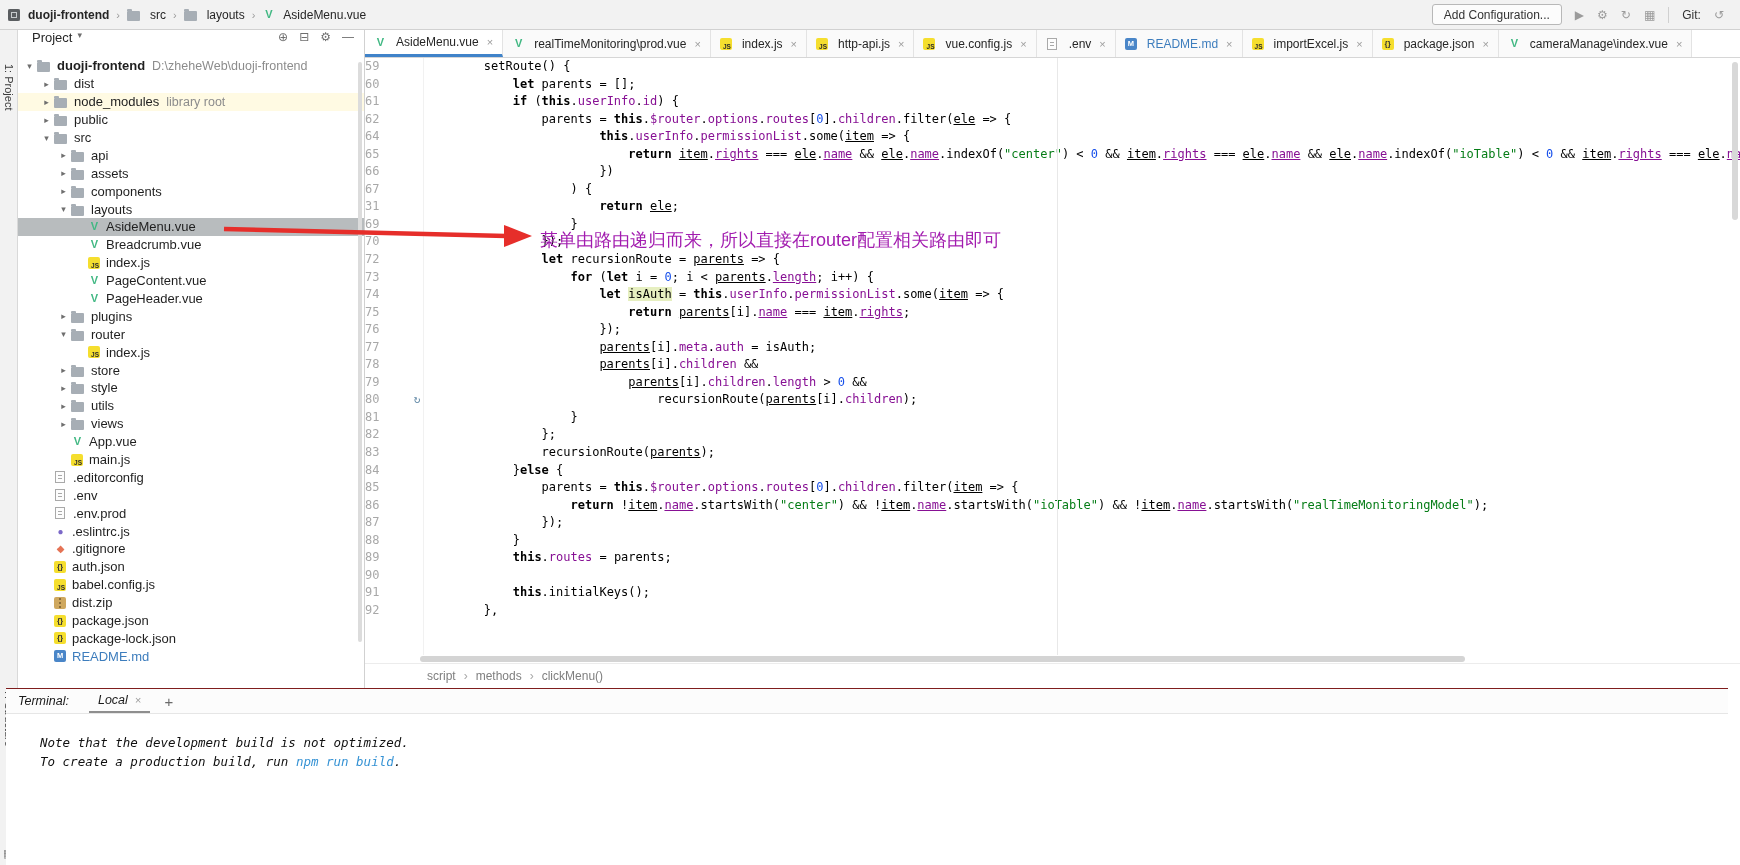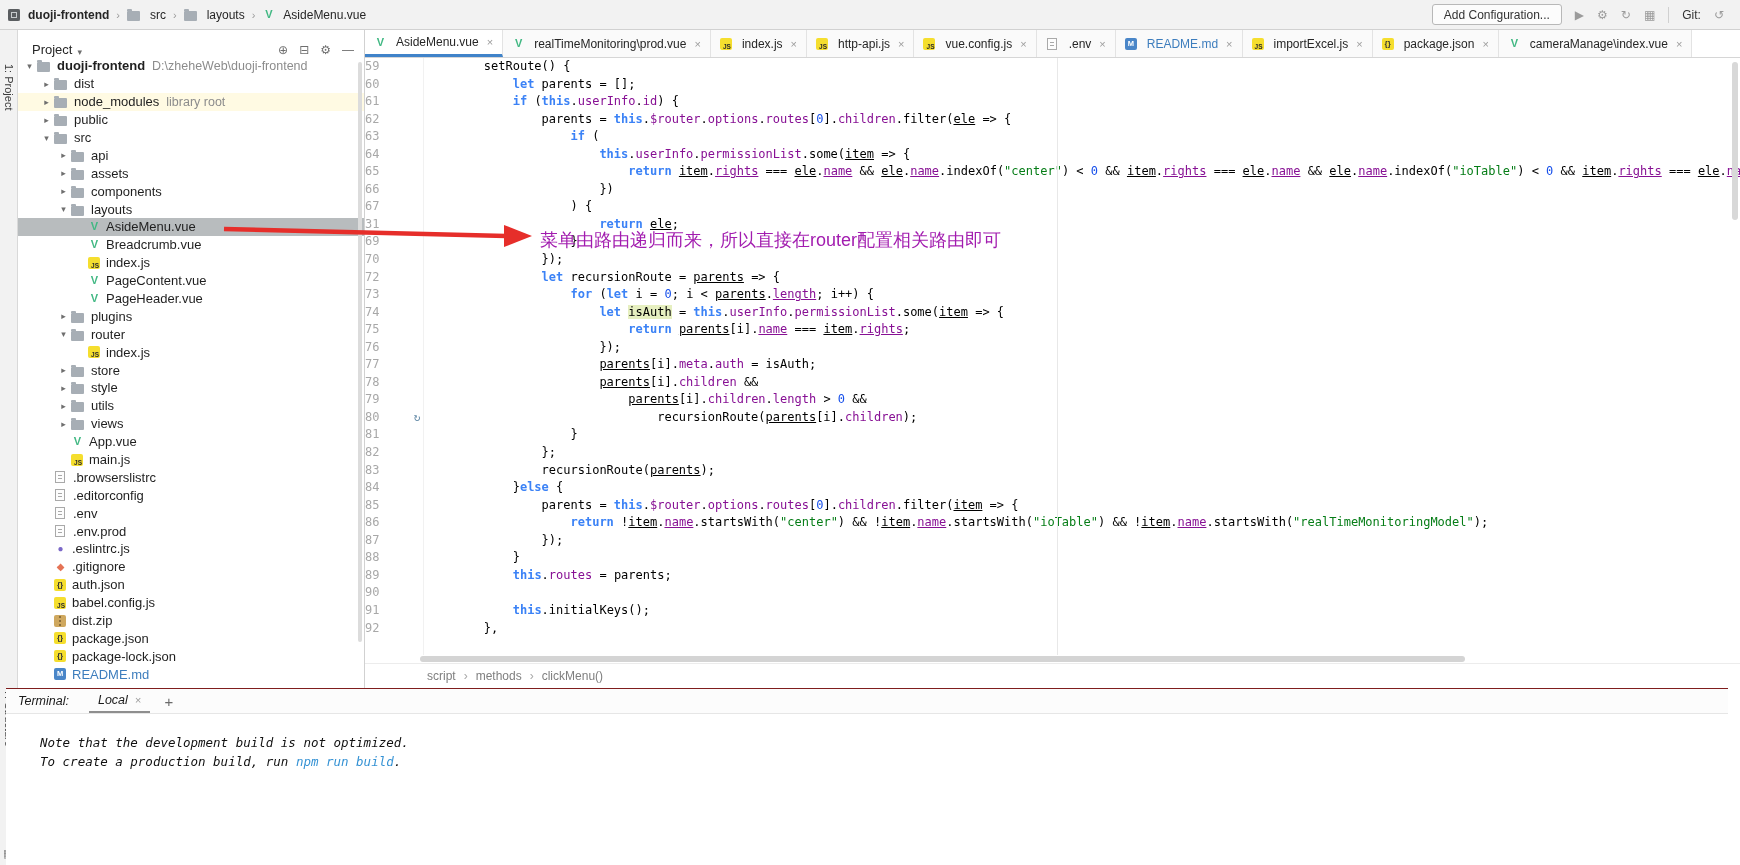--- a/index.html
+++ b/index.html
@@ -23,21 +23,21 @@
   
   .stripe { position:absolute; top:30px; left:0; width:18px; height:835px; background:#f2f2f2; border-right:1px solid #d9d9d9; }
   .vlabel { position:absolute; left:3px; writing-mode:vertical-lr; font-size:11px; color:#3c3c3c; cursor:default; }
   .v-project { top:34px; }
   .v-structure { top:660px; }
   .stripe-bottom-ico { position:absolute; left:3px; bottom:5px; color:#8a8a8a; font-size:11px; }
 
   
   .project { position:absolute; top:30px; left:18px; width:347px; height:658px; background:#fff;
     border-right:1px solid #d1d1d1; overflow:hidden; }
-  .phead { height:27px; display:flex; align-items:flex-end; font-size:13px; padding:0 10px 0 14px; color:#262626; }
+  .phead { height:27px; display:flex; align-items:flex-start; font-size:13px; padding:0 10px 0 14px; color:#262626; }
   .phead-caret { color:#6e6e6e; font-size:9px; margin-left:5px; }
   .spacer { flex:1; }
   .pico { color:#6e6e6e; font-size:12px; margin-left:11px; cursor:default; }
   .tree { position:absolute; top:27px; left:0; right:0; bottom:0; overflow:hidden; font-size:13px; }
   .trow { height:17.9px; display:flex; align-items:center; white-space:nowrap; color:#1f1f1f; cursor:default; overflow:hidden; }
   .trow.sel { background:#b8bcbe; }
   .tarrow { width:15px; flex:none; text-align:center; color:#6e6e6e; font-size:9px; }
   .tlabel { margin-left:1px; }
   .textra { color:#8c8c8c; margin-left:7px; font-size:12.5px; }
   .pscroll { position:absolute; right:2px; top:32px; width:4px; height:580px; background:#dcdcdc; border-radius:2px; }
@@ -78,21 +78,21 @@
   .tab.active { background:#fff; border-bottom:3px solid #4083c9; }
   .tab-close { color:#9c9c9c; font-size:11px; margin-left:3px; }
   .code { position:relative; height:597px; overflow:hidden; font-family:"DejaVu Sans Mono","Liberation Mono",monospace;
     font-size:12px; line-height:17.55px; }
   .margin-guide { position:absolute; left:692px; top:0; bottom:0; width:1px; background:#e8e8e8; }
   .gutter-line { position:absolute; left:58px; top:0; bottom:0; width:1px; background:#f1f1f1; }
   .cline { display:flex; height:17.55px; white-space:pre; }
   .gut { width:46px; flex:none; text-align:left; padding-right:8px; color:#a8a8a8; }
   .gut-ico { width:12px; flex:none; text-align:center; color:#5f87a5; font-size:11px; }
   .ctext { flex:none; margin-left:3px; color:#000; }
-  .tk-k { color:#3b82f6; font-weight:600; }
+  .tk-k { color:#000000; font-weight:600; }
   .tk-f { color:#871094; }
   .tk-fu { color:#871094; text-decoration:underline; }
   .tk-s { color:#067d17; }
   .tk-n { color:#1750eb; }
   .tk-c { color:#8c8c8c; font-style:italic; }
   .tk-u { color:#000; text-decoration:underline; }
   .tk-p { color:#000; }
   .tk-hl { color:#000; background:#e6efc0; }
   .hscroll-track { height:8px; position:relative; }
   .hscroll { position:absolute; left:55px; top:1px; width:1045px; height:6px; background:#d4d4d4; border-radius:3px; }
@@ -284,25 +284,20 @@
         <span class="tlabel">App.vue</span>
       </div>
       <div class="trow" style="padding-left: 38px;">
         <span class="tarrow"></span>
         <span class="fic ic-js"></span>
         <span class="tlabel">main.js</span>
       </div>
       <div class="trow" style="padding-left: 21px;">
         <span class="tarrow"></span>
         <span class="fic ic-text"></span>
-        <span class="tlabel">.browserslistrc</span>
-      </div>
-      <div class="trow" style="padding-left: 21px;">
-        <span class="tarrow"></span>
-        <span class="fic ic-text"></span>
         <span class="tlabel">.editorconfig</span>
       </div>
       <div class="trow" style="padding-left: 21px;">
         <span class="tarrow"></span>
         <span class="fic ic-text"></span>
         <span class="tlabel">.env</span>
       </div>
       <div class="trow" style="padding-left: 21px;">
         <span class="tarrow"></span>
         <span class="fic ic-text"></span>
@@ -405,21 +400,20 @@
         <span class="tab-close">×</span>
       </div>
     </div>
   <div class="code">
     <div class="gutter-line"></div>
     <div class="margin-guide"></div>
   <div class="cline"><span class="gut">59</span><span class="gut-ico"></span><span class="ctext"><span class="tk-p">        setRoute() {</span></span></div>
       <div class="cline"><span class="gut">60</span><span class="gut-ico"></span><span class="ctext"><span class="tk-p">            </span><span class="tk-k">let</span><span class="tk-p"> parents = [];</span></span></div>
       <div class="cline"><span class="gut">61</span><span class="gut-ico"></span><span class="ctext"><span class="tk-p">            </span><span class="tk-k">if</span><span class="tk-p"> (</span><span class="tk-k">this</span><span class="tk-p">.</span><span class="tk-f">userInfo</span><span class="tk-p">.</span><span class="tk-f">id</span><span class="tk-p">) {</span></span></div>
       <div class="cline"><span class="gut">62</span><span class="gut-ico"></span><span class="ctext"><span class="tk-p">                parents = </span><span class="tk-k">this</span><span class="tk-p">.</span><span class="tk-f">$router</span><span class="tk-p">.</span><span class="tk-f">options</span><span class="tk-p">.</span><span class="tk-f">routes</span><span class="tk-p">[</span><span class="tk-n">0</span><span class="tk-p">].</span><span class="tk-f">children</span><span class="tk-p">.filter(</span><span class="tk-u">ele</span><span class="tk-p"> =&gt; {</span></span></div>
-      <div class="cline"><span class="gut">63</span><span class="gut-ico"></span><span class="ctext"><span class="tk-p">                    </span><span class="tk-k">if</span><span class="tk-p"> (</span></span></div>
       <div class="cline"><span class="gut">64</span><span class="gut-ico"></span><span class="ctext"><span class="tk-p">                        </span><span class="tk-k">this</span><span class="tk-p">.</span><span class="tk-f">userInfo</span><span class="tk-p">.</span><span class="tk-f">permissionList</span><span class="tk-p">.some(</span><span class="tk-u">item</span><span class="tk-p"> =&gt; {</span></span></div>
       <div class="cline"><span class="gut">65</span><span class="gut-ico"></span><span class="ctext"><span class="tk-p">                            </span><span class="tk-k">return</span><span class="tk-p"> </span><span class="tk-u">item</span><span class="tk-p">.</span><span class="tk-fu">rights</span><span class="tk-p"> === </span><span class="tk-u">ele</span><span class="tk-p">.</span><span class="tk-fu">name</span><span class="tk-p"> &amp;&amp; </span><span class="tk-u">ele</span><span class="tk-p">.</span><span class="tk-fu">name</span><span class="tk-p">.indexOf(</span><span class="tk-s">"center"</span><span class="tk-p">) &lt; </span><span class="tk-n">0</span><span class="tk-p"> &amp;&amp; </span><span class="tk-u">item</span><span class="tk-p">.</span><span class="tk-fu">rights</span><span class="tk-p"> === </span><span class="tk-u">ele</span><span class="tk-p">.</span><span class="tk-fu">name</span><span class="tk-p"> &amp;&amp; </span><span class="tk-u">ele</span><span class="tk-p">.</span><span class="tk-fu">name</span><span class="tk-p">.indexOf(</span><span class="tk-s">"ioTable"</span><span class="tk-p">) &lt; </span><span class="tk-n">0</span><span class="tk-p"> &amp;&amp; </span><span class="tk-u">item</span><span class="tk-p">.</span><span class="tk-fu">rights</span><span class="tk-p"> === </span><span class="tk-u">ele</span><span class="tk-p">.</span><span class="tk-fu">name</span></span></div>
       <div class="cline"><span class="gut">66</span><span class="gut-ico"></span><span class="ctext"><span class="tk-p">                        })</span></span></div>
       <div class="cline"><span class="gut">67</span><span class="gut-ico"></span><span class="ctext"><span class="tk-p">                    ) {</span></span></div>
       <div class="cline"><span class="gut">31</span><span class="gut-ico"></span><span class="ctext"><span class="tk-p">                        </span><span class="tk-k">return</span><span class="tk-p"> </span><span class="tk-u">ele</span><span class="tk-p">;</span></span></div>
       <div class="cline"><span class="gut">69</span><span class="gut-ico"></span><span class="ctext"><span class="tk-p">                    }</span></span></div>
       <div class="cline"><span class="gut">70</span><span class="gut-ico"></span><span class="ctext"><span class="tk-p">                });</span></span></div>
       <div class="cline"><span class="gut">72</span><span class="gut-ico"></span><span class="ctext"><span class="tk-p">                </span><span class="tk-k">let</span><span class="tk-p"> recursionRoute = </span><span class="tk-u">parents</span><span class="tk-p"> =&gt; {</span></span></div>
       <div class="cline"><span class="gut">73</span><span class="gut-ico"></span><span class="ctext"><span class="tk-p">                    </span><span class="tk-k">for</span><span class="tk-p"> (</span><span class="tk-k">let</span><span class="tk-p"> i = </span><span class="tk-n">0</span><span class="tk-p">; i &lt; </span><span class="tk-u">parents</span><span class="tk-p">.</span><span class="tk-fu">length</span><span class="tk-p">; i++) {</span></span></div>
       <div class="cline"><span class="gut">74</span><span class="gut-ico"></span><span class="ctext"><span class="tk-p">                        </span><span class="tk-k">let</span><span class="tk-p"> </span><span class="tk-hl">isAuth</span><span class="tk-p"> = </span><span class="tk-k">this</span><span class="tk-p">.</span><span class="tk-f">userInfo</span><span class="tk-p">.</span><span class="tk-f">permissionList</span><span class="tk-p">.some(</span><span class="tk-u">item</span><span class="tk-p"> =&gt; {</span></span></div>

